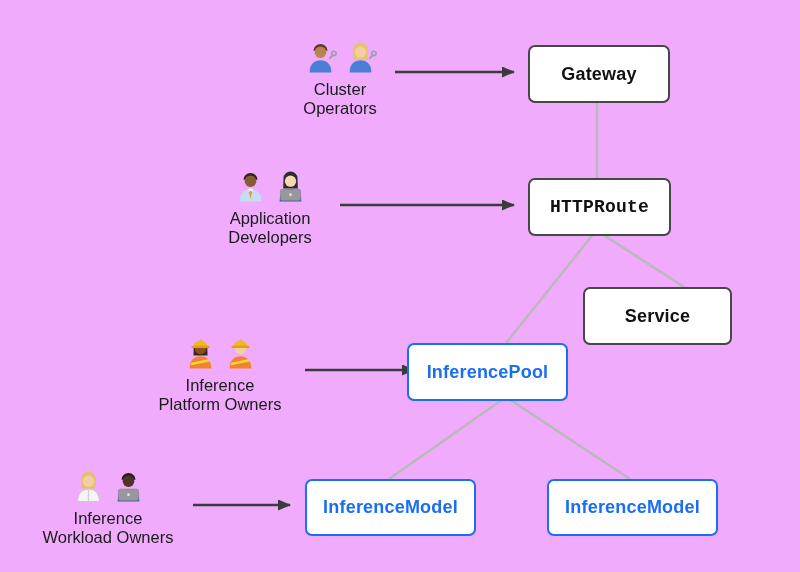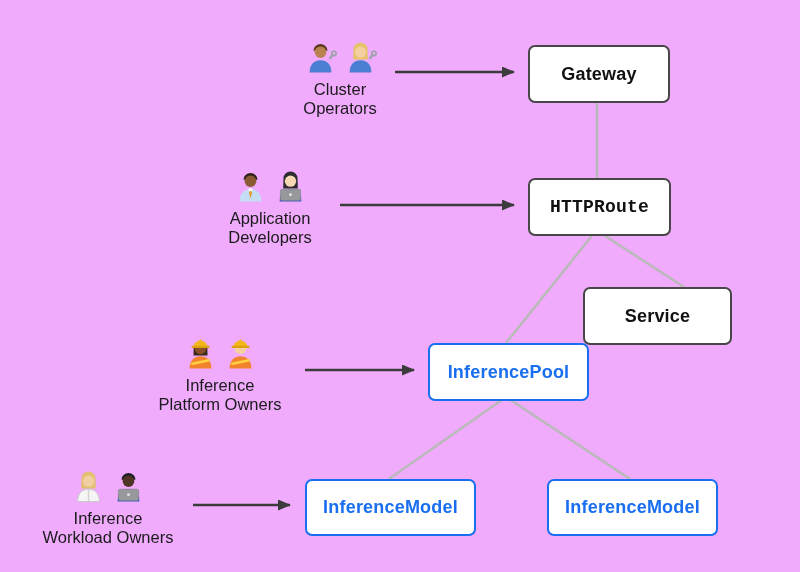--- a/index.html
+++ b/index.html
@@ -48,21 +48,21 @@
 
   <div class="node" style="left:528px;top:45px;width:138px;height:54px;">
     <span>Gateway</span>
   </div>
   <div class="node" style="left:528px;top:178px;width:139px;height:54px;font-family:Liberation Mono, monospace;">
     <span>HTTPRoute</span>
   </div>
   <div class="node" style="left:583px;top:287px;width:145px;height:54px;">
     <span>Service</span>
   </div>
-  <div class="node blue" style="left:428px;top:343px;width:157px;height:54px;">
+  <div class="node blue" style="left:407px;top:343px;width:157px;height:54px;">
     <span>InferencePool</span>
   </div>
   <div class="node blue" style="left:305px;top:479px;width:167px;height:53px;">
     <span>InferenceModel</span>
   </div>
   <div class="node blue" style="left:547px;top:479px;width:167px;height:53px;">
     <span>InferenceModel</span>
   </div>
 
   <div class="actor" style="left:255px;top:38px;">

